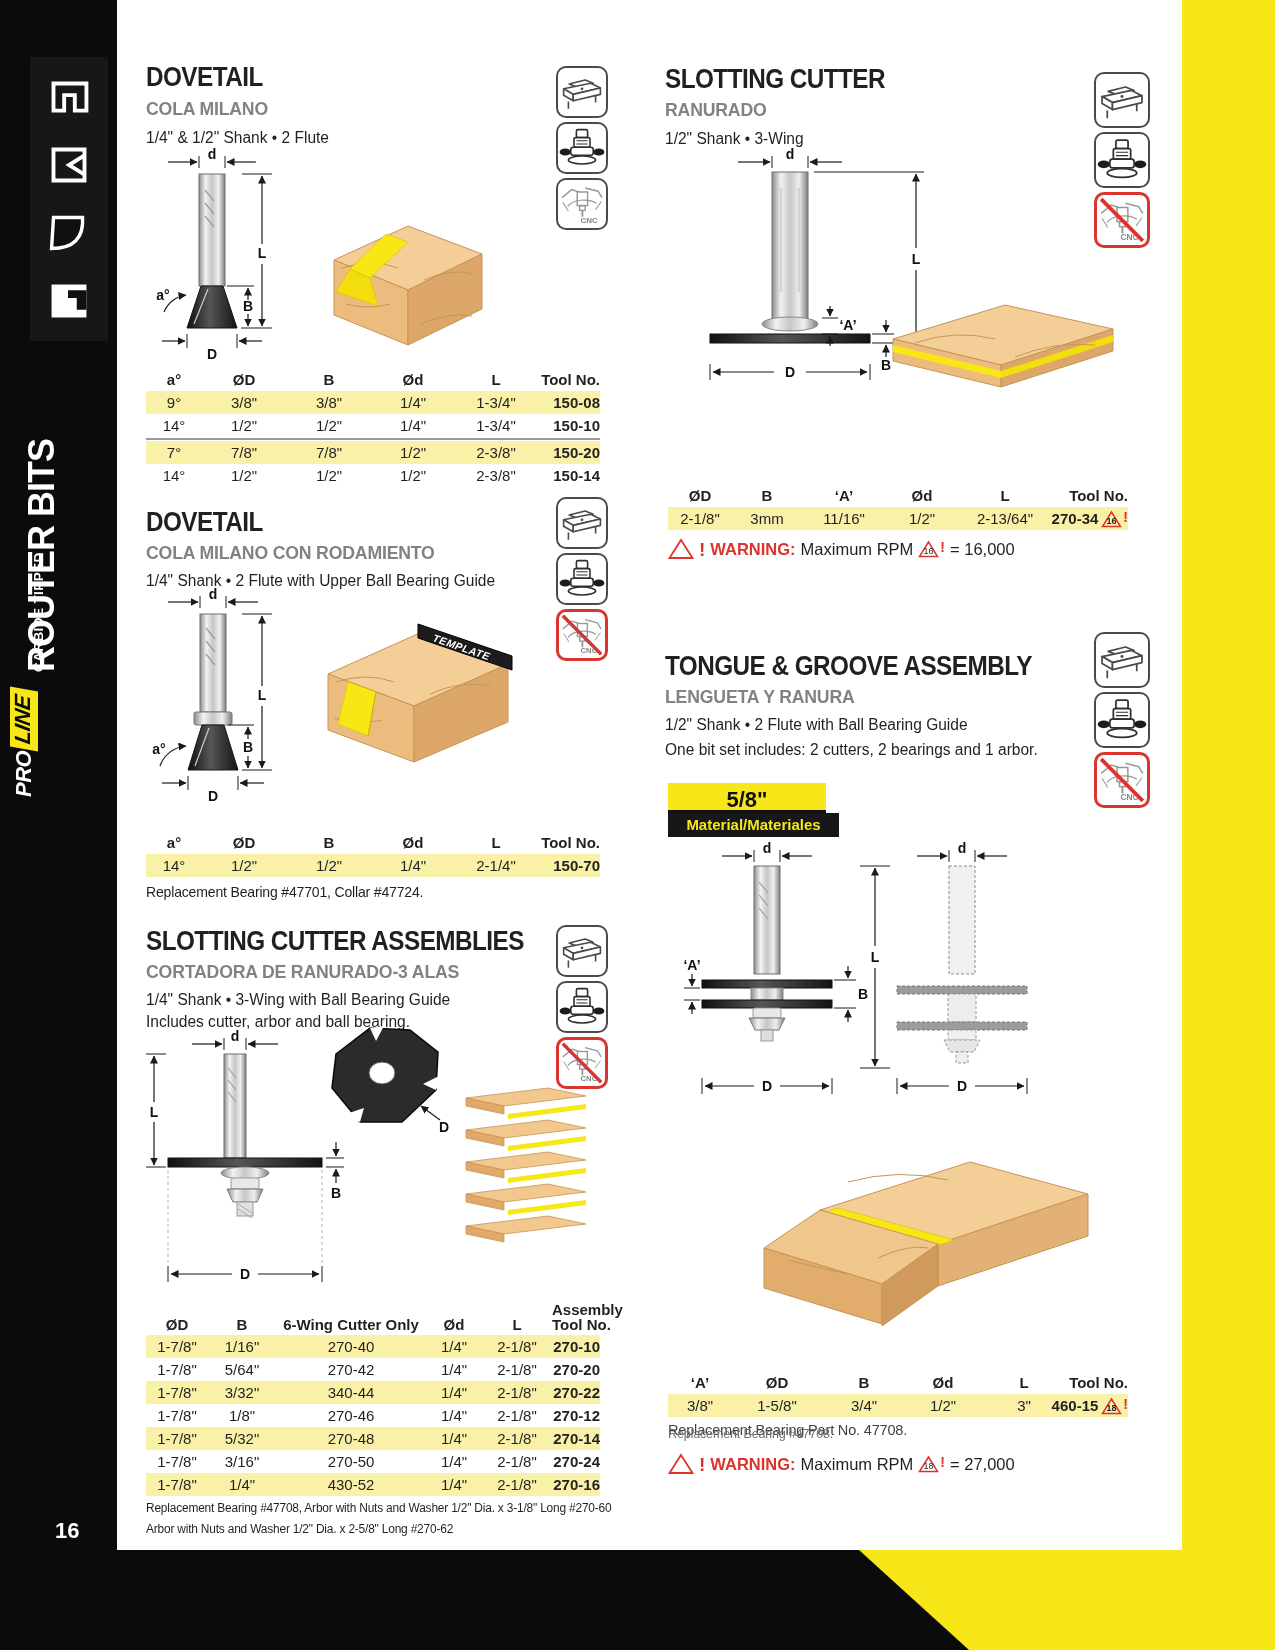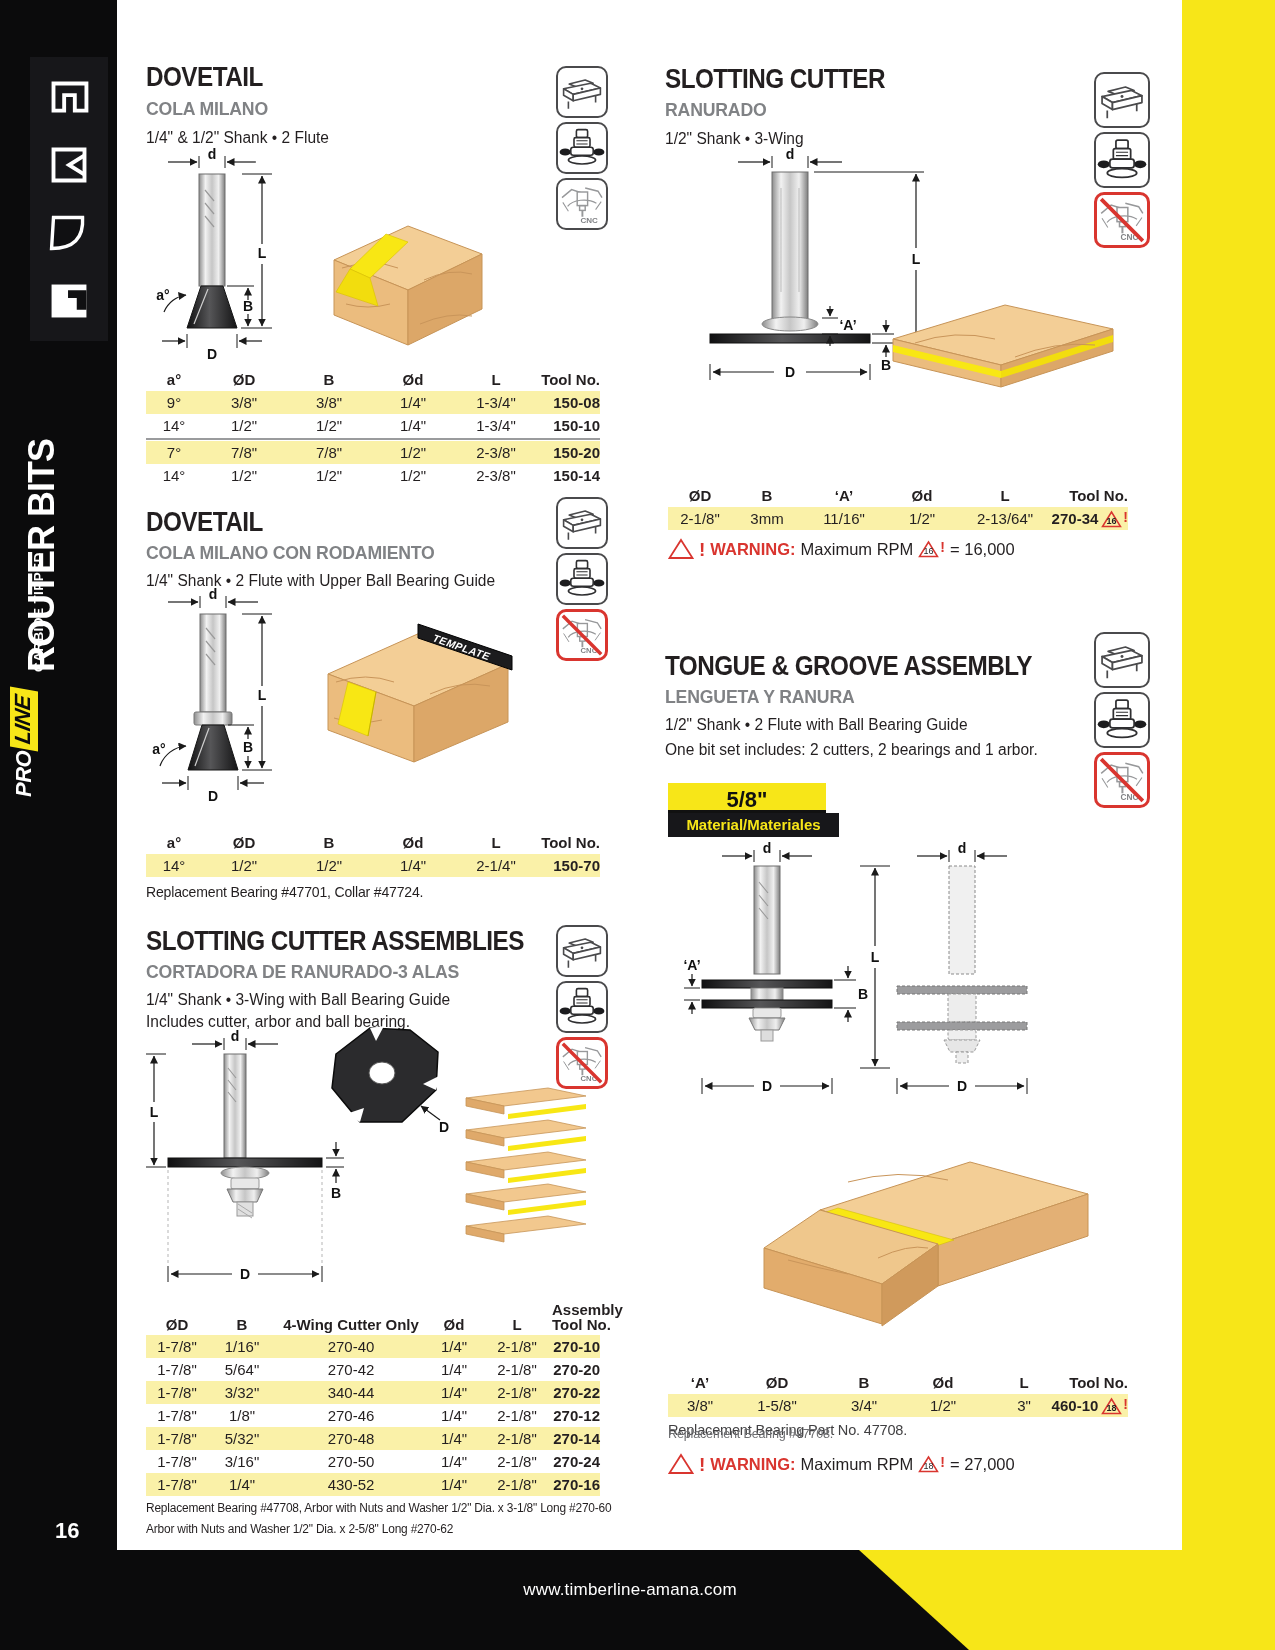--- a/index.html
+++ b/index.html
@@ -429,21 +429,21 @@
       <polygon points="8,110 46,118 46,126 8,118" fill="#DFA96A" stroke="#C79457" stroke-width=".8"></polygon>
       <polygon points="8,142 90,132 128,140 46,150" fill="#F2C88E" stroke="#C79457" stroke-width=".8"></polygon>
       <polygon points="8,142 46,150 46,158 8,150" fill="#DFA96A" stroke="#C79457" stroke-width=".8"></polygon>
     </g>
   </svg>
 
   <div class="tbl" style="left:146px;top:1297px;width:454px">
     <div class="hd2 g3">
       <div class="cell">ØD</div>
       <div class="cell">B</div>
-      <div class="cell">4-Wing Cutter Only</div>
+      <div class="cell">6-Wing Cutter Only</div>
       <div class="cell">Ød</div>
       <div class="cell">L</div>
       <div class="cell asmcell">
         <div>Assembly</div>
         <div>Tool No.</div>
       </div>
     </div>
     <div class="row g3 hl">
       <div class="cell">1-7/8"</div>
       <div class="cell">1/16"</div>
@@ -719,21 +719,21 @@
       <div class="cell">L</div>
       <div class="cell tool">Tool No.</div>
     </div>
     <div class="row gt hl">
       <div class="cell">3/8"</div>
       <div class="cell">1-5/8"</div>
       <div class="cell">3/4"</div>
       <div class="cell">1/2"</div>
       <div class="cell">3"</div>
       <div class="cell tool with-badge">
-        <span>460-10</span>
+        <span>460-15</span>
         <span class="rpmbadge">
           <svg width="21" height="18" viewBox="0 0 21 18">
               <path d="M10.5 2 L19.5 16.5 H1.5 Z" fill="none" stroke="#D9352F" stroke-width="1.5"></path>
             <text x="10.5" y="13.5" text-anchor="middle" font-size="9" fill="#231F20">18</text>
             </svg>
           <span class="bang">!</span>
         </span>
       </div>
     </div>
   </div>
@@ -754,14 +754,13 @@
         <text x="10.5" y="13.5" text-anchor="middle" font-size="9" fill="#231F20">18</text>
         </svg>
       <span class="bang">!</span>
     </span>
     <span>= 27,000</span>
   </div>
 
   <svg class="wedge" width="425" height="100" viewBox="0 0 425 100">
     <polygon points="9,0 425,0 425,100 119,100" fill="#F7E618"></polygon>
   </svg>
-  <div class="website">www.timberline-amana.com</div>
 </div>
 
 </body></html>

